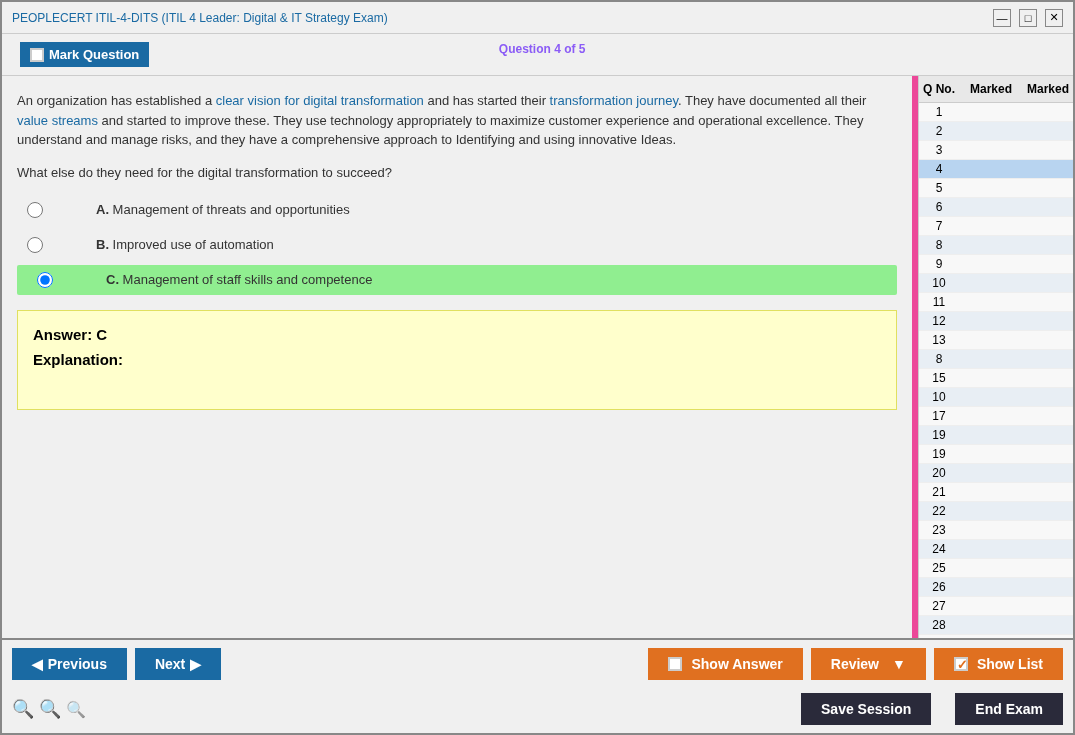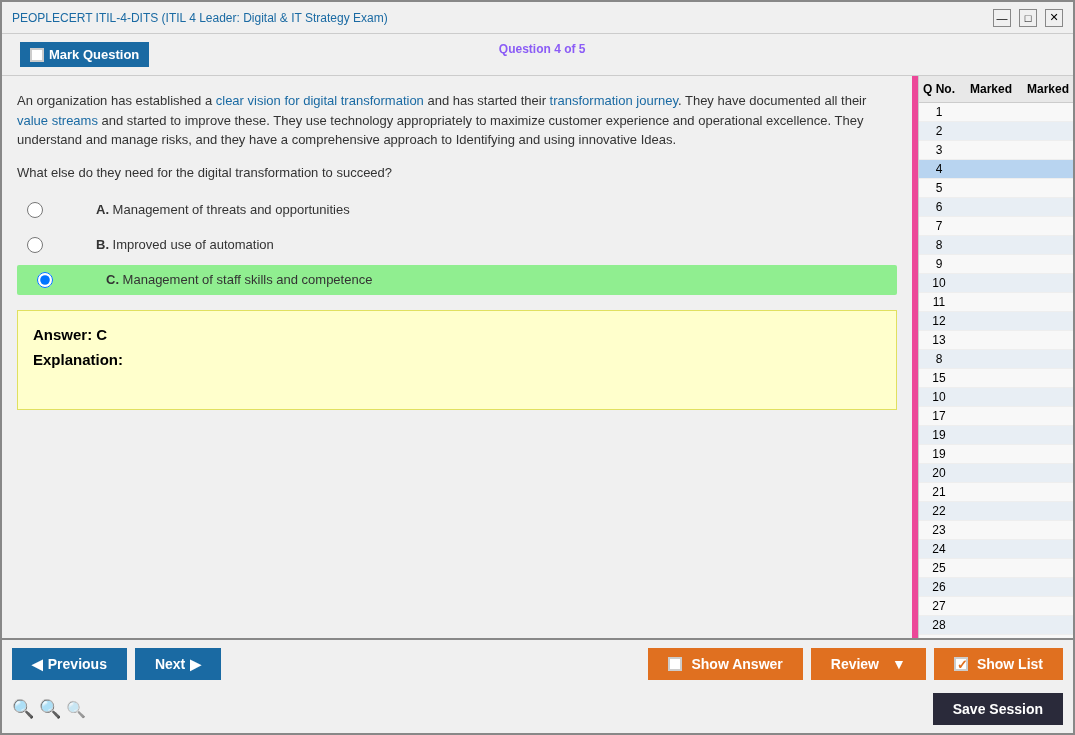--- a/index.html
+++ b/index.html
@@ -472,16 +472,19 @@
     <div class="footer-row2">
       <div class="zoom-controls">
         <button class="zoom-btn" style="font-size:18px;">🔍</button>
         <button class="zoom-btn" style="font-size:18px;">🔍</button>
         <button class="zoom-btn" style="font-size:16px;opacity:0.6;">🔍</button>
       </div>
       <div class="footer-right-buttons">
         <button class="btn-dark">
           <span>Save Session</span>
         </button>
+        <button class="btn-dark">
+          <span>End Exam</span>
+        </button>
       </div>
     </div>
   </div>
 </div>
 
 </body></html>

